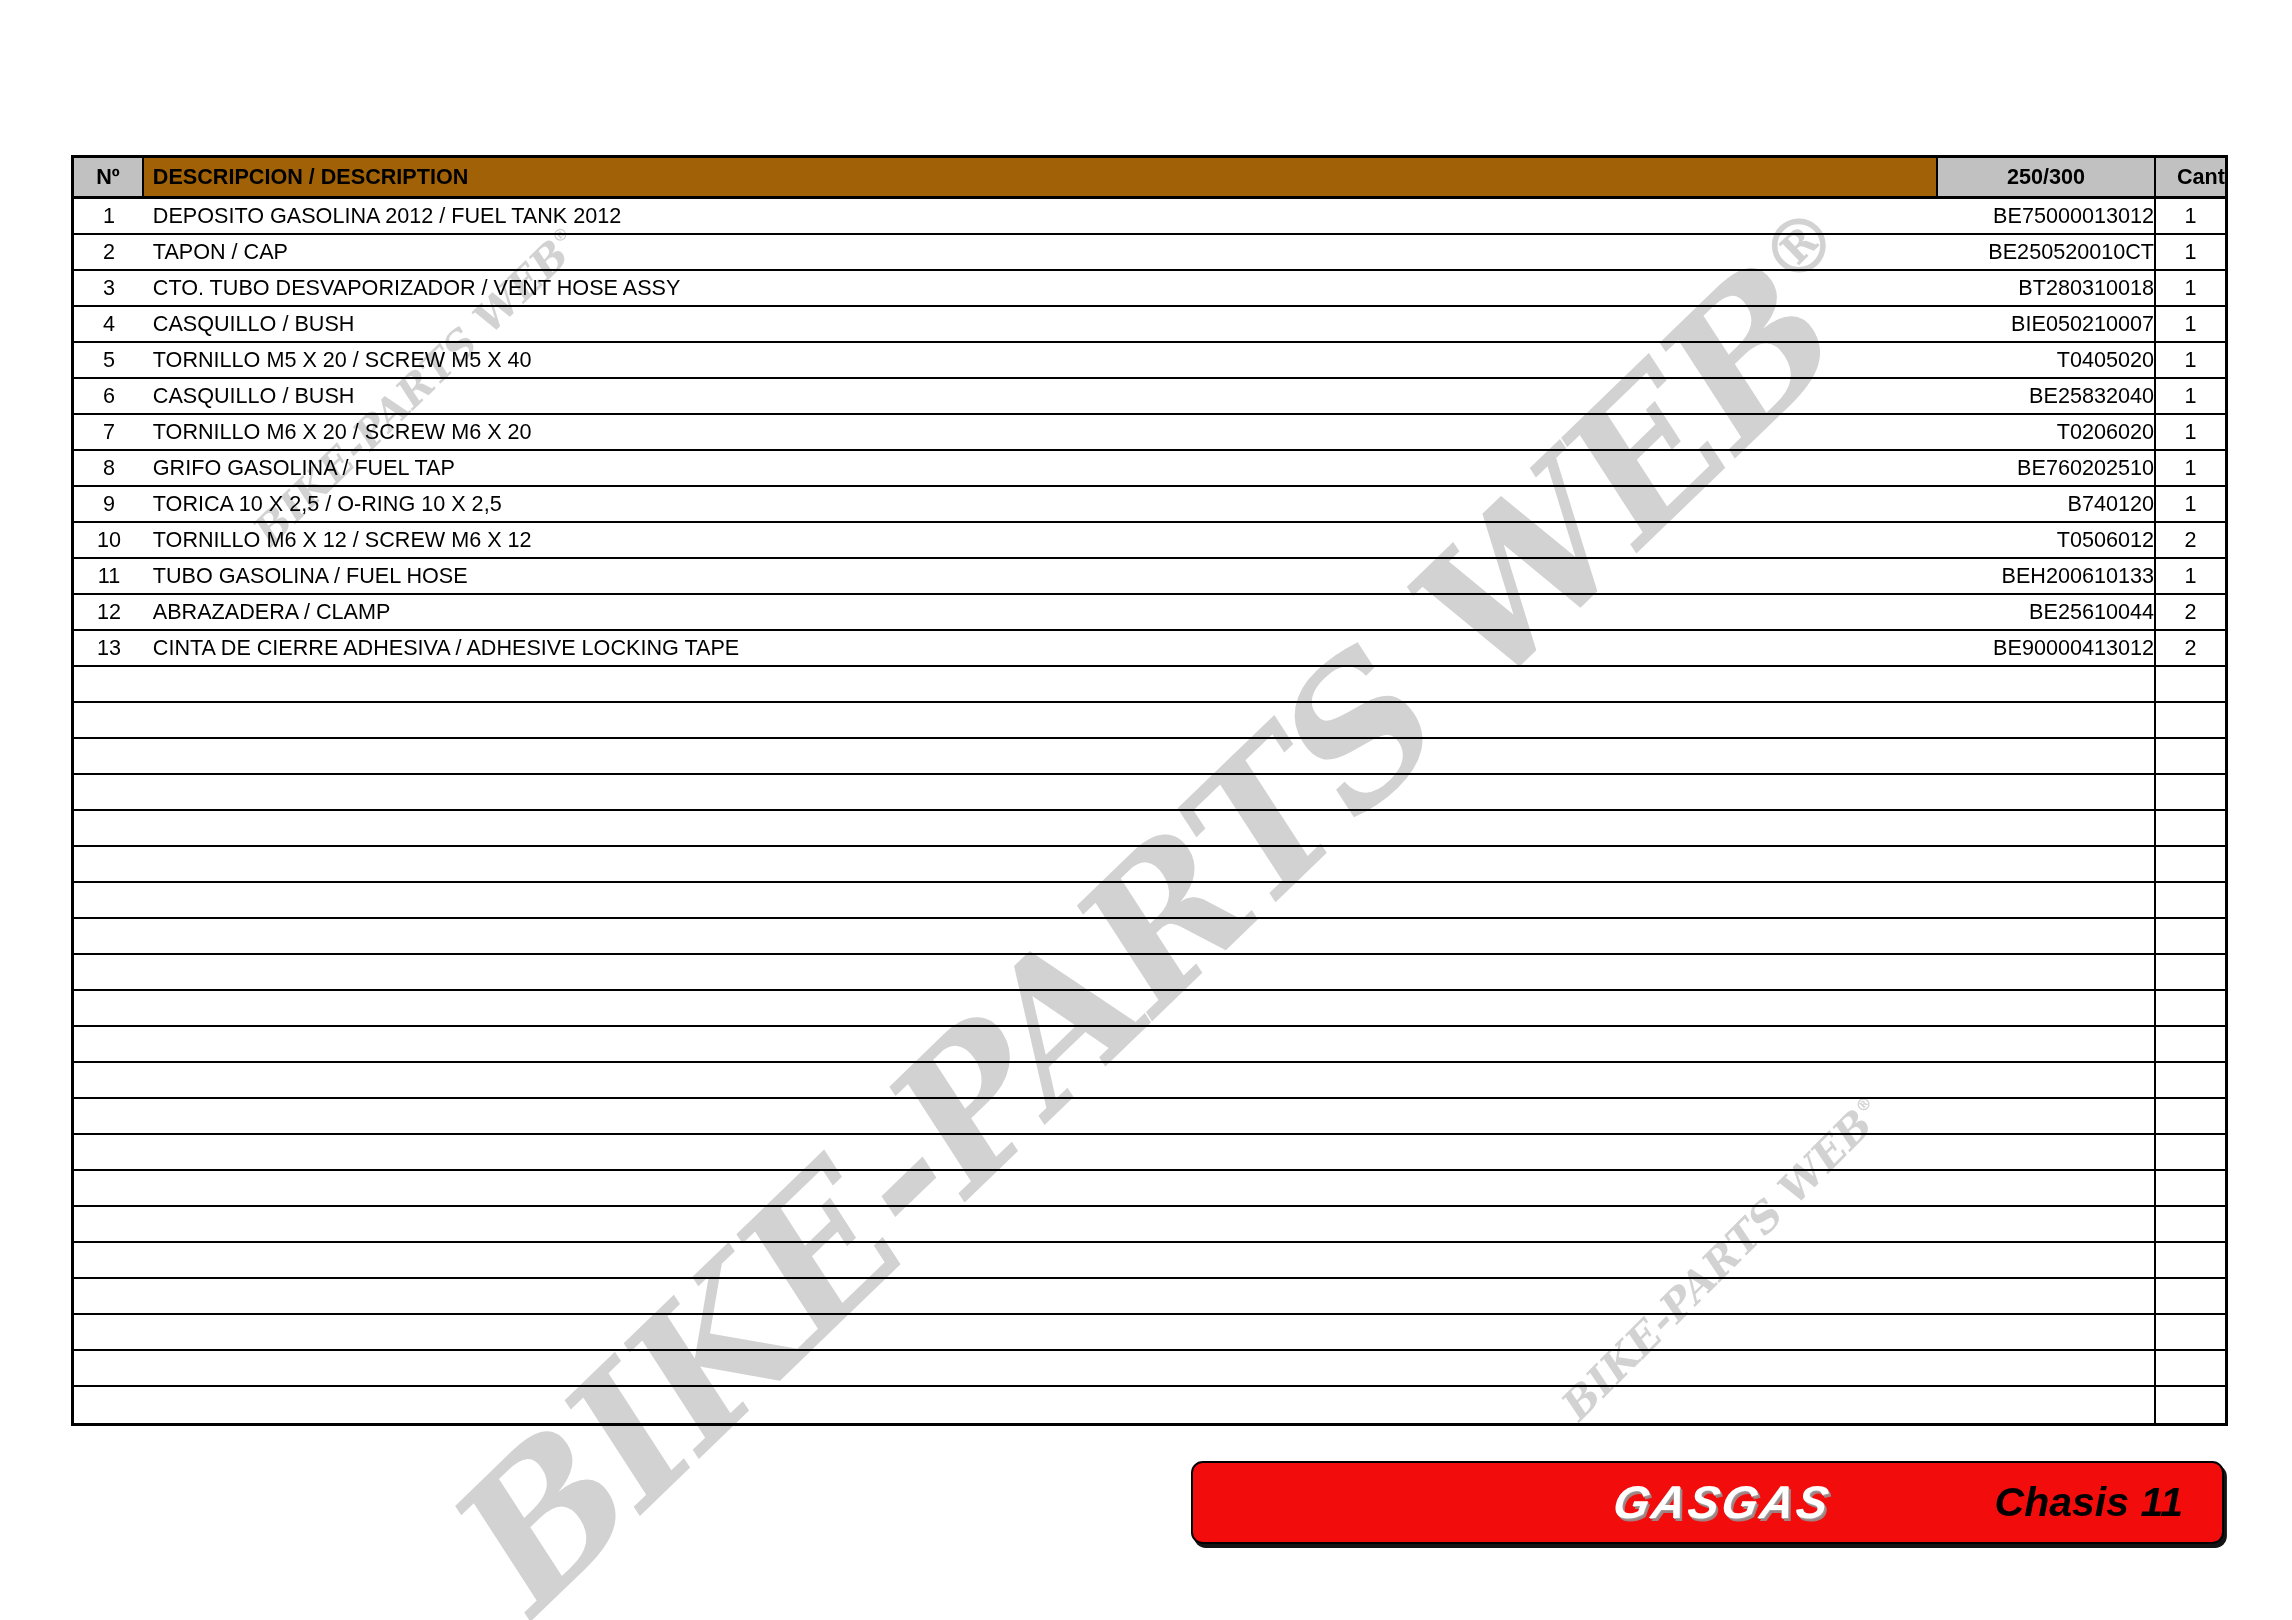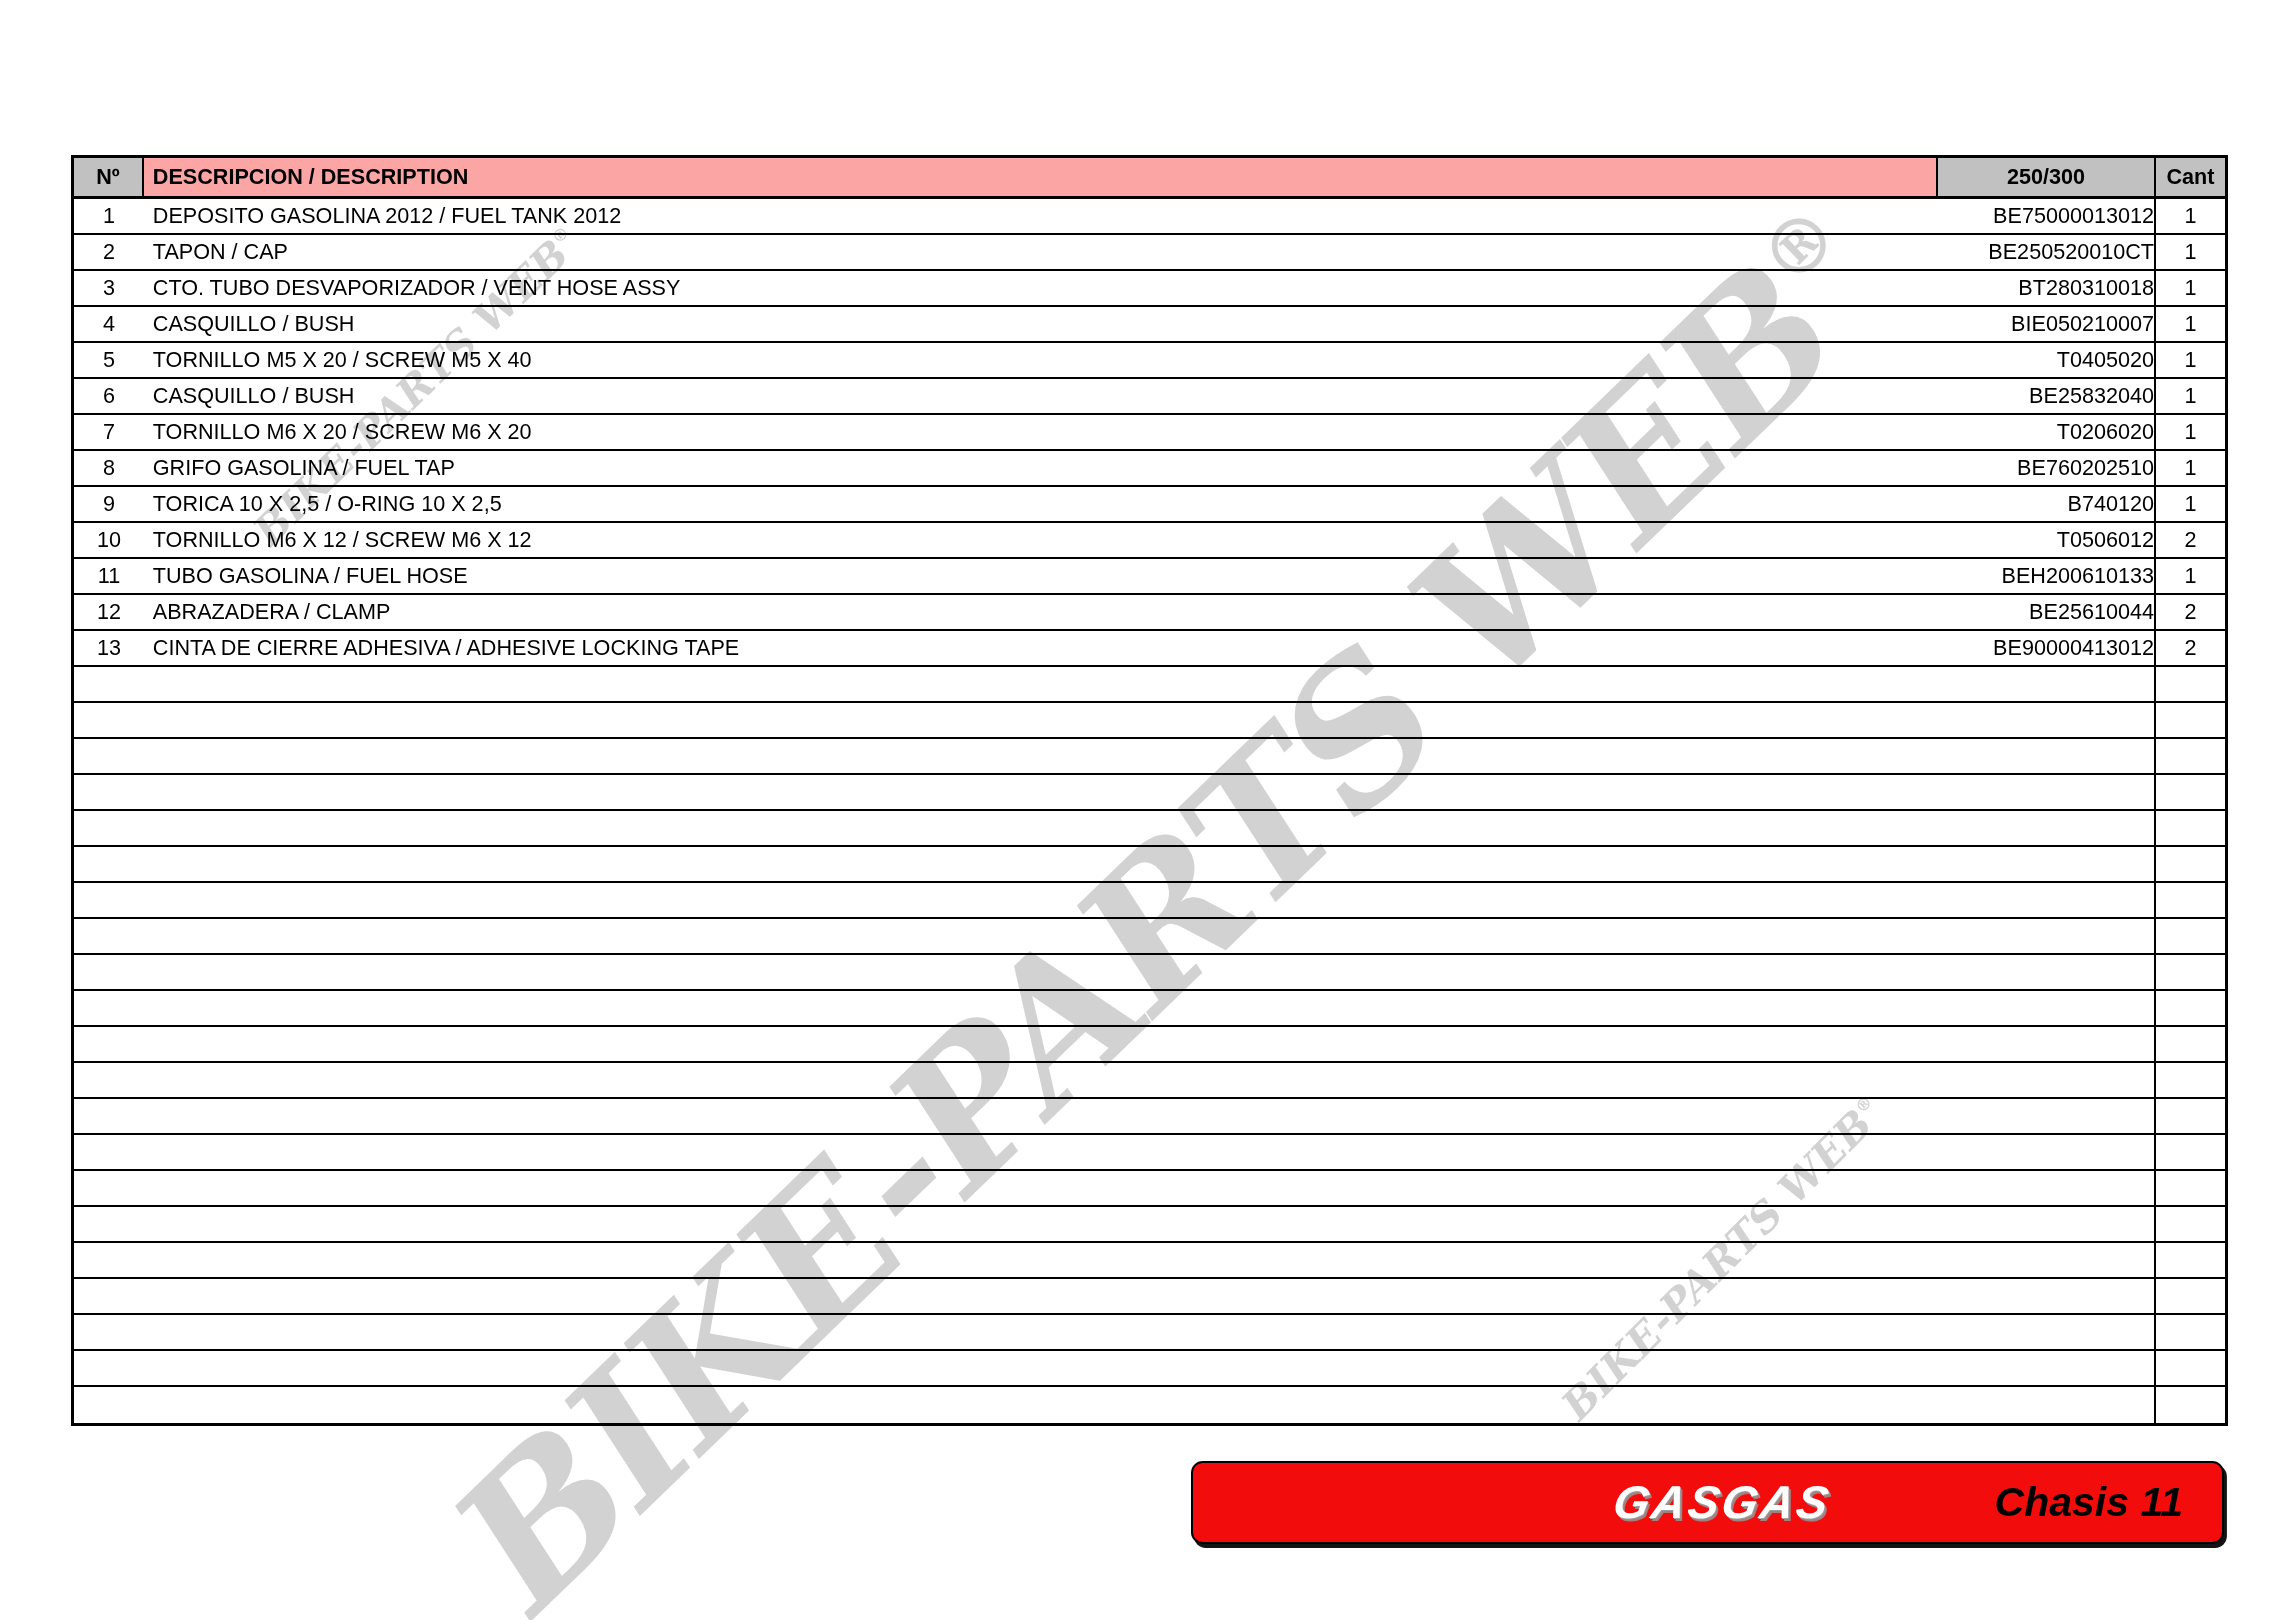--- a/index.html
+++ b/index.html
@@ -41,21 +41,21 @@
     color:#000;
     padding:0;
     vertical-align:middle;
     white-space:nowrap;
     overflow:hidden;
   }
   #parts-table tr:last-child td{border-bottom:none;}
   .h-num{border-right:2.9px solid #000;text-align:center;}
   .h-desc{border-right:2.9px solid #000;text-align:left;padding-left:8.8px !important;}
   .h-part{border-right:2.9px solid #000;text-align:center;margin-left:7px;}
-  .h-qty{text-align:center;}
+  .h-qty{text-align:right;}
   .c-num{text-align:center;}
   .c-desc{text-align:left;padding-left:8.8px !important;}
   .c-part{border-right:2.9px solid #000;text-align:right;}
   .c-qty{text-align:center;}
 
   
   .watermark{
     position:absolute;
     color:#d2d2d2;
     mix-blend-mode:multiply;
@@ -124,21 +124,21 @@
   <table id="parts-table">
     <colgroup>
       <col style="width:70px">
       <col style="width:1794px">
       <col style="width:218px">
       <col style="width:69px">
     </colgroup>
     <thead>
       <tr>
         <th class="h-num" style="background: rgb(193, 193, 193);">Nº</th>
-        <th class="h-desc" style="background: #fca5a5;">DESCRIPCION / DESCRIPTION</th>
+        <th class="h-desc" style="background: #a16207;">DESCRIPCION / DESCRIPTION</th>
         <th class="h-part" style="background: rgb(193, 193, 193);">250/300</th>
         <th class="h-qty" style="background: rgb(193, 193, 193);">Cant</th>
       </tr>
     </thead>
     <tbody id="parts-body">
         <tr>
           <td class="c-num">1</td>
           <td class="c-desc">DEPOSITO GASOLINA 2012 / FUEL TANK 2012</td>
           <td class="c-part">BE75000013012</td>
           <td class="c-qty">1</td>

